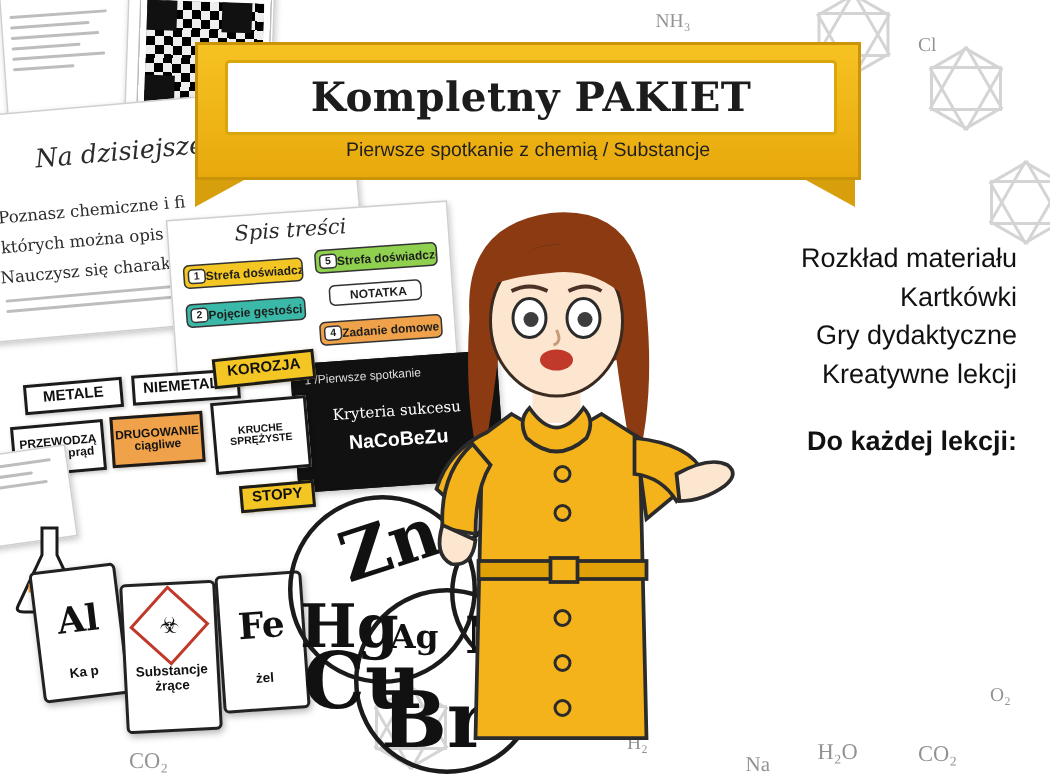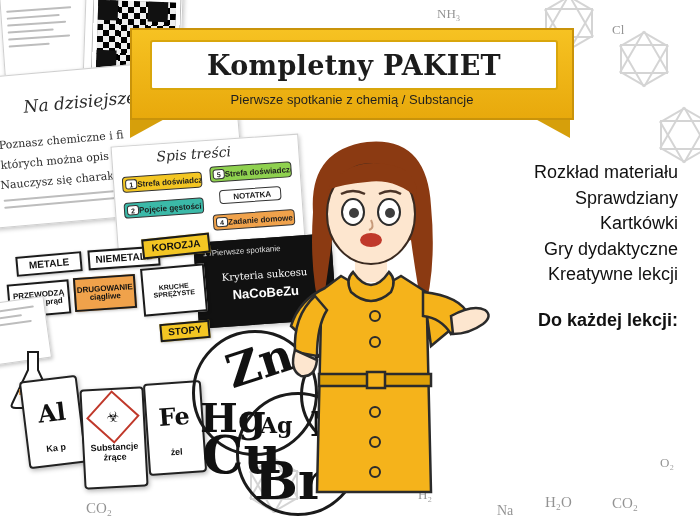--- a/index.html
+++ b/index.html
@@ -470,21 +470,20 @@
       <path d="M168 172 Q206 176 214 196 L196 214 Q186 198 168 196 Z" fill="#f5b31b" stroke="#2b2b2b" stroke-width="2.5"></path>
       <path d="M196 196 Q218 184 230 190 Q238 196 228 204 Q214 214 198 214 Z" fill="#fde6cf" stroke="#2b2b2b" stroke-width="2.5"></path>
 
       <path d="M60 176 Q38 196 40 232 L62 236 Q62 206 72 190 Z" fill="#f5b31b" stroke="#2b2b2b" stroke-width="2.5"></path>
       <path d="M40 230 Q34 250 46 256 Q60 258 62 240 Z" fill="#fde6cf" stroke="#2b2b2b" stroke-width="2.5"></path>
     </svg>
   </div>
 
   <div class="right-col">
     <div class="line1">Rozkład materiału</div>
-    <div class="line1">Sprawdziany</div>
     <div class="line1">Kartkówki</div>
     <div class="line1">Gry dydaktyczne</div>
     <div class="line1">Kreatywne lekcji</div>
 
     <div class="heading">Do każdej lekcji:</div>
   </div>
 
 </div>
 
 </body></html>

